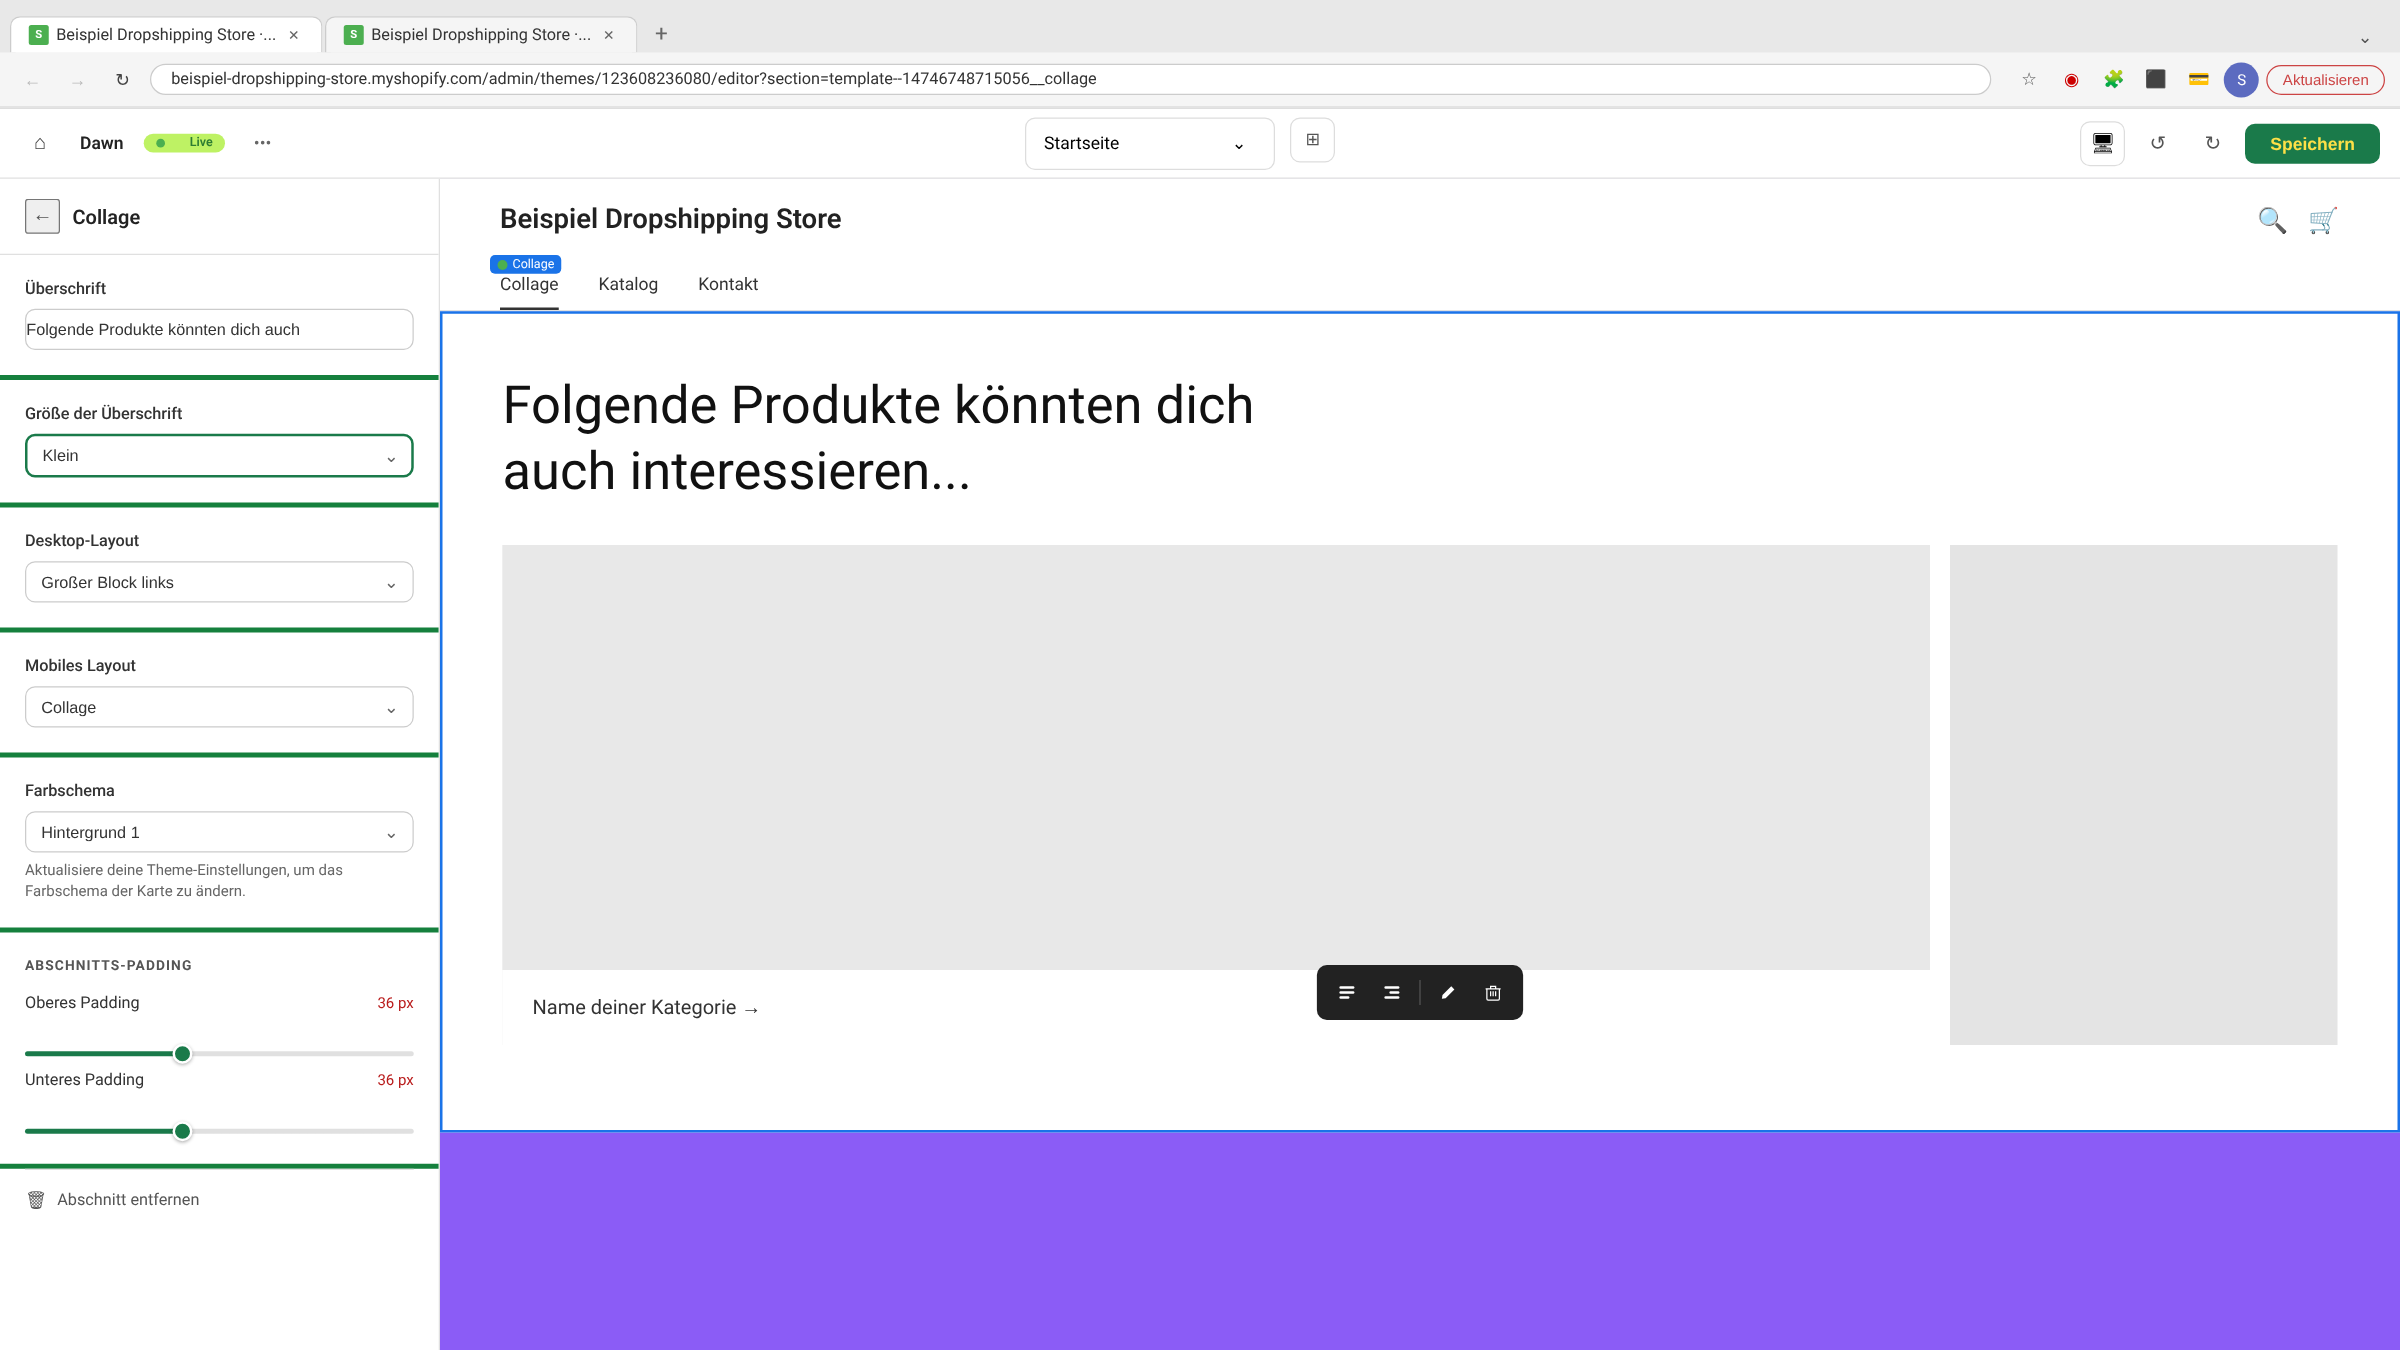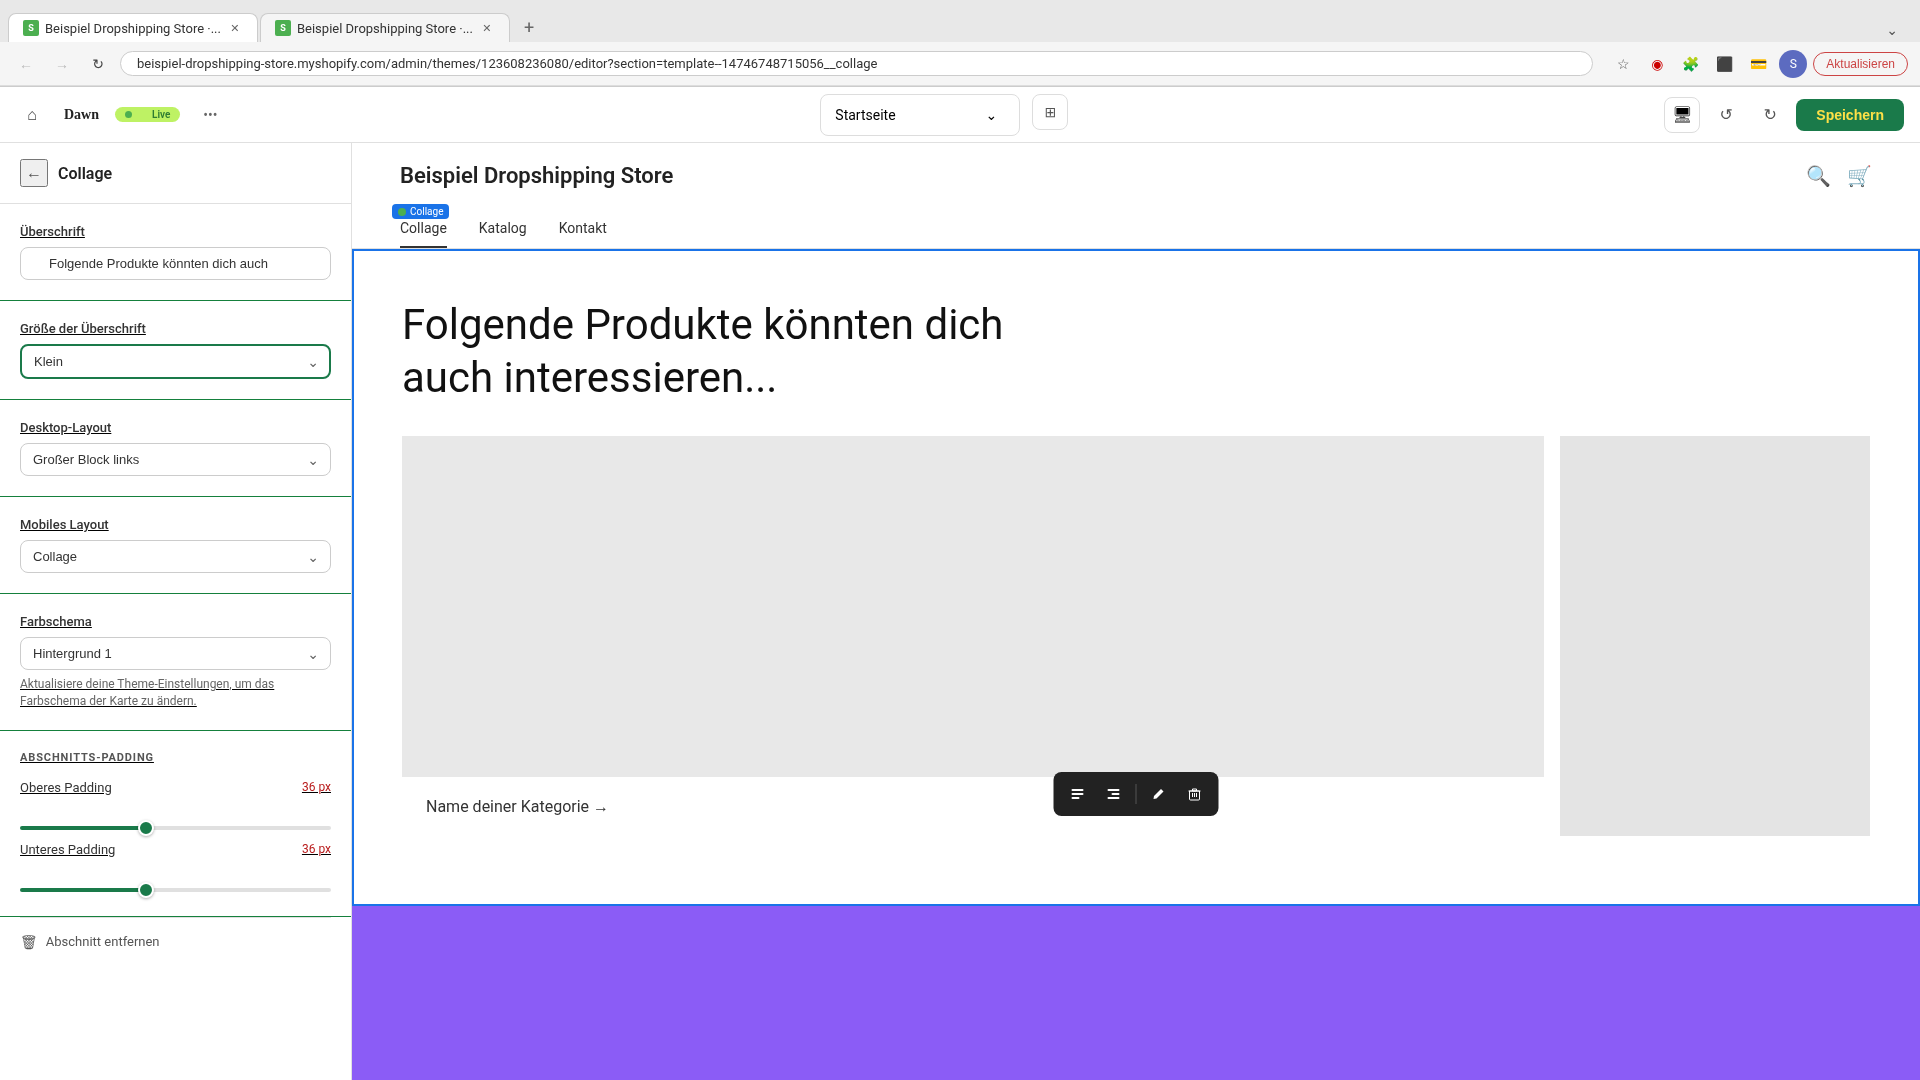--- a/index.html
+++ b/index.html
@@ -22,40 +22,40 @@
     .profile-icon { width: 28px; height: 28px; border-radius: 50%; background: #5c6bc0; display: flex; align-items: center; justify-content: center; color: white; font-size: 12px; cursor: pointer; }
     .update-btn { background: transparent; border: 1px solid #c44; color: #c44; border-radius: 16px; padding: 4px 12px; font-size: 12px; cursor: pointer; }
 
     
     .app-layout { display: flex; flex-direction: column; height: calc(1080px - 86px); }
     .app-header { display: flex; align-items: center; gap: 16px; padding: 0 16px; height: 56px; background: #fff; border-bottom: 1px solid #e0e0e0; }
     .app-content { display: flex; flex: 1; overflow: hidden; }
 
     
     .back-btn { width: 32px; height: 32px; display: flex; align-items: center; justify-content: center; cursor: pointer; border-radius: 6px; border: none; background: transparent; color: #444; font-size: 16px; }
-    .store-name { font-size: 14px; font-weight: 600; color: #222; font-family: Liberation Serif, serif; }
+    .store-name { font-size: 14px; font-weight: 600; color: #222; }
     .live-badge { background: #bef264; color: #2e7d32; font-size: 10px; font-weight: 600; border-radius: 12px; padding: 2px 10px; display: flex; align-items: center; gap: 20px; }
     .live-dot { width: 7px; height: 7px; border-radius: 50%; background: #4caf50; }
     .more-btn { width: 28px; height: 28px; display: flex; align-items: center; justify-content: center; cursor: pointer; border-radius: 6px; color: #666; font-size: 14px; }
     .header-center { flex: 1; display: flex; justify-content: center; }
     .page-select { display: flex; align-items: center; gap: 8px; border: 1px solid #ddd; border-radius: 8px; padding: 6px 14px; font-size: 14px; cursor: pointer; background: #fff; min-width: 200px; }
     .page-select-dropdown { width: 28px; height: 28px; display: flex; align-items: center; justify-content: center; }
     .header-right { display: flex; align-items: center; gap: 8px; }
     .icon-btn { width: 36px; height: 36px; display: flex; align-items: center; justify-content: center; cursor: pointer; border-radius: 8px; border: none; background: transparent; color: #555; font-size: 16px; }
     .save-btn { background: #1a7a4a; color: #fde047; border: none; border-radius: 8px; padding: 8px 20px; font-size: 14px; font-weight: 600; cursor: pointer; }
     .view-btn { border: 1px solid #ddd; background: #fff; border-radius: 8px; width: 36px; height: 36px; display: flex; align-items: center; justify-content: center; cursor: pointer; }
 
     
     .sidebar { width: 352px; background: #fff; border-right: 1px solid #e0e0e0; overflow-y: auto; flex-shrink: 0; }
     .sidebar-header { display: flex; align-items: center; gap: 10px; padding: 16px 20px; border-bottom: 1px solid #e0e0e0; }
     .sidebar-back-btn { width: 28px; height: 28px; display: flex; align-items: center; justify-content: center; cursor: pointer; color: #555; font-size: 16px; }
     .sidebar-title { font-size: 16px; font-weight: 600; color: #222; }
-    .sidebar-section { padding: 20px; border-bottom: 1px solid #15803d; text-decoration: underline; }
+    .sidebar-section { padding: 20px; border-bottom: 4px solid #15803d; }
     .sidebar-label { font-size: 13px; color: #333; margin-bottom: 8px; font-weight: 500; }
-    .sidebar-input { width: 100%; border: 1px solid #ccc; border-radius: 8px; padding: 8px 28px; font-size: 13px; color: #333; background: #fff; }
+    .sidebar-input { width: 100%; border: 1px solid #ccc; border-radius: 8px; padding: 8px 0; font-size: 13px; color: #333; background: #fff; }
     .sidebar-select { width: 100%; border: 2px solid #1a7a4a; border-radius: 8px; padding: 8px 12px; font-size: 13px; color: #333; background: #fff; appearance: none; -webkit-appearance: none; cursor: pointer; }
     .sidebar-select-wrapper { position: relative; }
     .sidebar-select-wrapper::after { content: '⌄'; position: absolute; right: 12px; top: 50%; transform: translateY(-50%); color: #666; pointer-events: none; font-size: 14px; }
     .sidebar-select-normal { width: 100%; border: 1px solid #ccc; border-radius: 8px; padding: 8px 12px; font-size: 13px; color: #333; background: #fff; appearance: none; -webkit-appearance: none; cursor: pointer; }
     .section-divider-label { font-size: 11px; font-weight: 700; color: #555; letter-spacing: 0.08em; text-transform: uppercase; margin-bottom: 16px; }
     .padding-row { display: flex; align-items: flex-start; justify-content: space-between; margin-bottom: 12px; }
     .padding-label { font-size: 13px; color: #333; margin-bottom: 8px; }
     .padding-value { font-size: 12px; color: #b91c1c; }
     input[type="range"] { width: 100%; height: 4px; -webkit-appearance: none; background: linear-gradient(to right, #1a7a4a 40%, #e0e0e0 40%); border-radius: 2px; cursor: pointer; }
     input[type="range"]::-webkit-slider-thumb { -webkit-appearance: none; width: 16px; height: 16px; border-radius: 50%; background: #1a7a4a; cursor: pointer; border: 2px solid #fff; box-shadow: 0 1px 3px rgba(0,0,0,0.3); }

